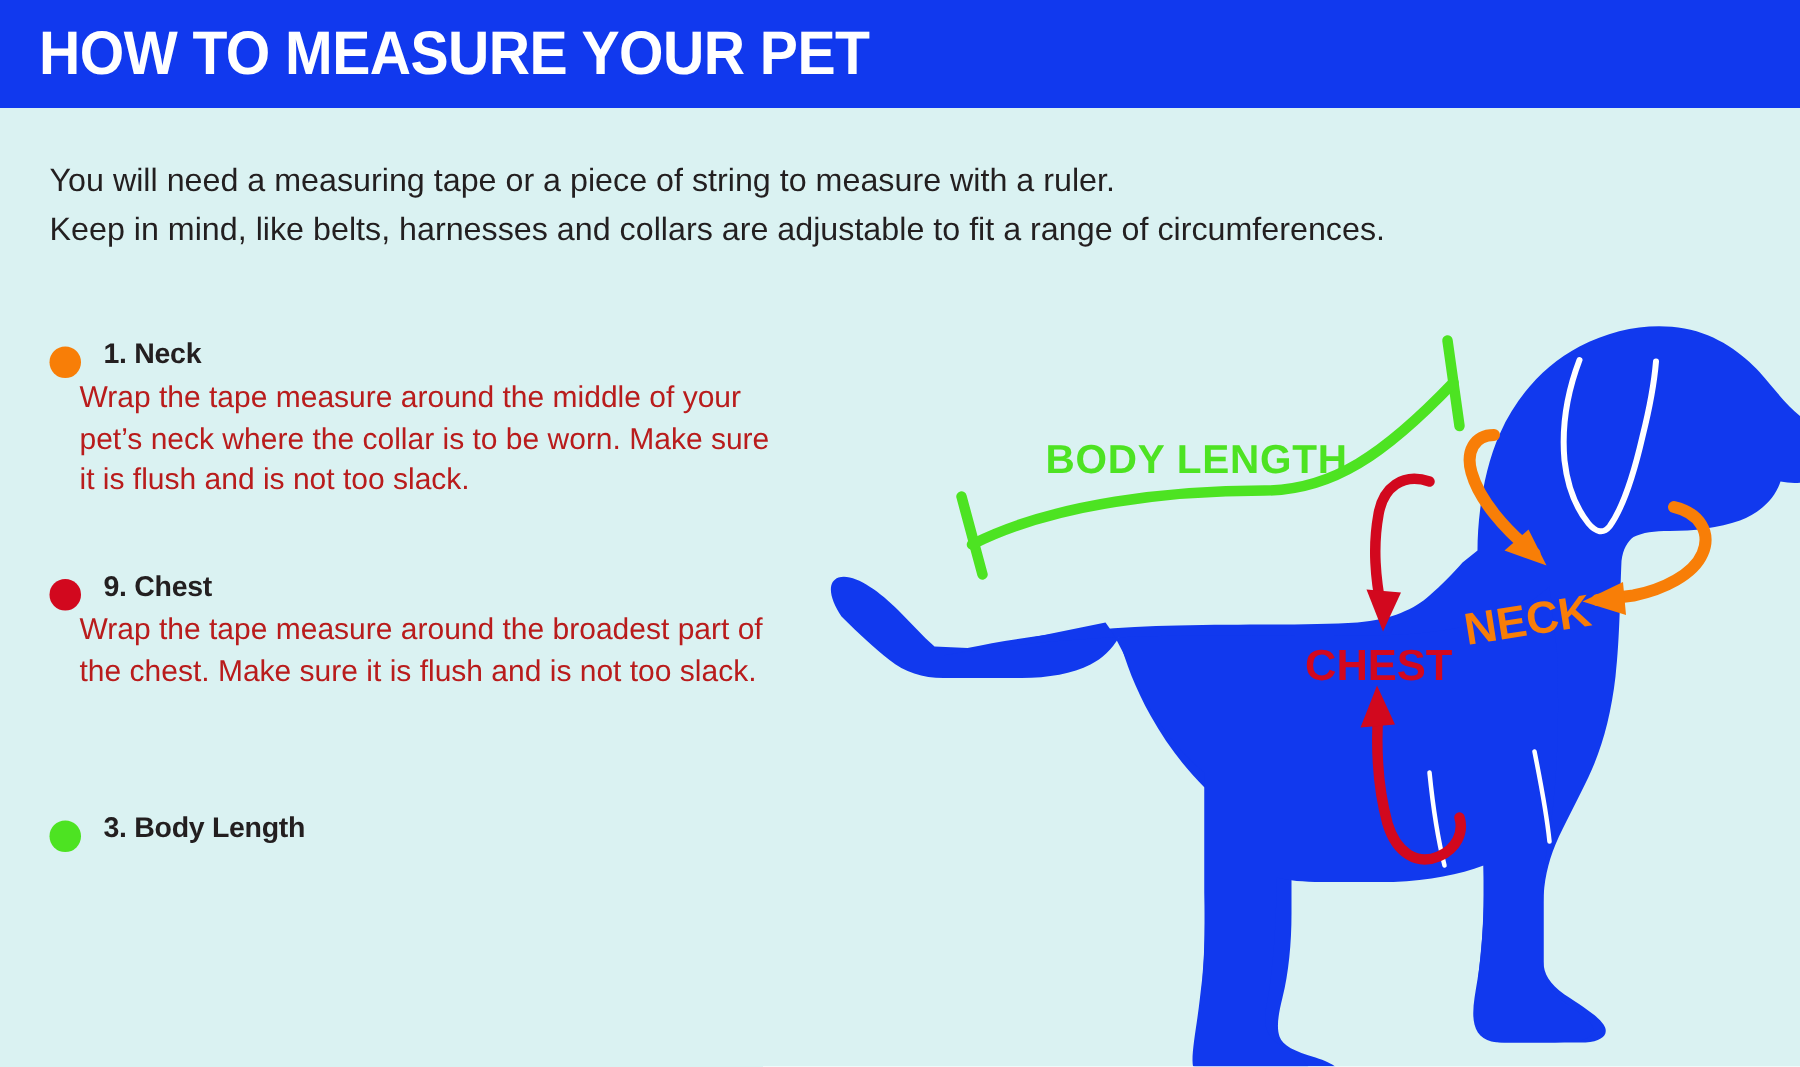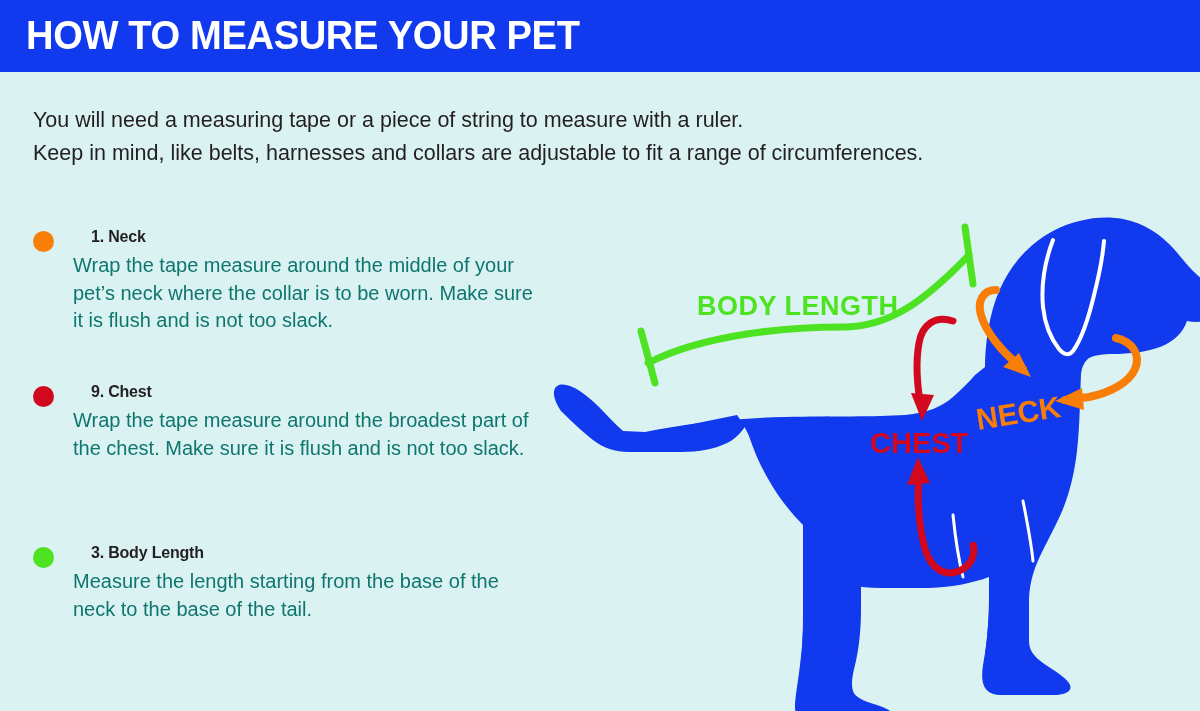--- a/index.html
+++ b/index.html
@@ -58,32 +58,32 @@
   }
   .step .bullet {
     position: absolute;
     left: 0px;
     top: 6px;
     width: 21px;
     height: 21px;
     border-radius: 50%;
   }
   .step .step-title {
-    margin-left: 58px;
-    font-size: 16px;
+    margin-left: 36px;
+    font-size: 19px;
     font-weight: bold;
     color: #231f20;
     letter-spacing: -0.2px;
     line-height: 24px;
   }
   .step .step-body {
-    margin-left: 40px;
+    margin-left: 20px;
     margin-top: 3px;
     font-size: 20px;
-    color: #0f766e;
+    color: #b91c1c;
     line-height: 27.5px;
     width: 470px;
   }
   #step-1 { top: 225px; }
   #step-2 { top: 380px; }
   #step-3 { top: 541px; }
 
   
   #illustration {
     position: absolute;
@@ -116,21 +116,20 @@
 
   <div class="step" id="step-2">
     <span class="bullet" style="background: rgb(210, 8, 30);"></span>
     <div class="step-title">9. Chest</div>
     <div class="step-body">Wrap the tape measure around the broadest part of the chest. Make sure it is flush and is not too slack.</div>
   </div>
 
   <div class="step" id="step-3">
     <span class="bullet" style="background: rgb(77, 227, 34);"></span>
     <div class="step-title">3. Body Length</div>
-    <div class="step-body">Measure the length starting from the base of the neck to the base of the tail.</div>
   </div>
 
   <div id="illustration">
     <svg width="695" height="526" viewBox="0 0 695 526" xmlns="http://www.w3.org/2000/svg">
 
       <path fill="#1139ee" d="M 28 226
                C 20 214, 18 203, 26 200
                C 36 197, 52 208, 66 222
                C 74 230, 82 239, 90 246
                L 112 247

